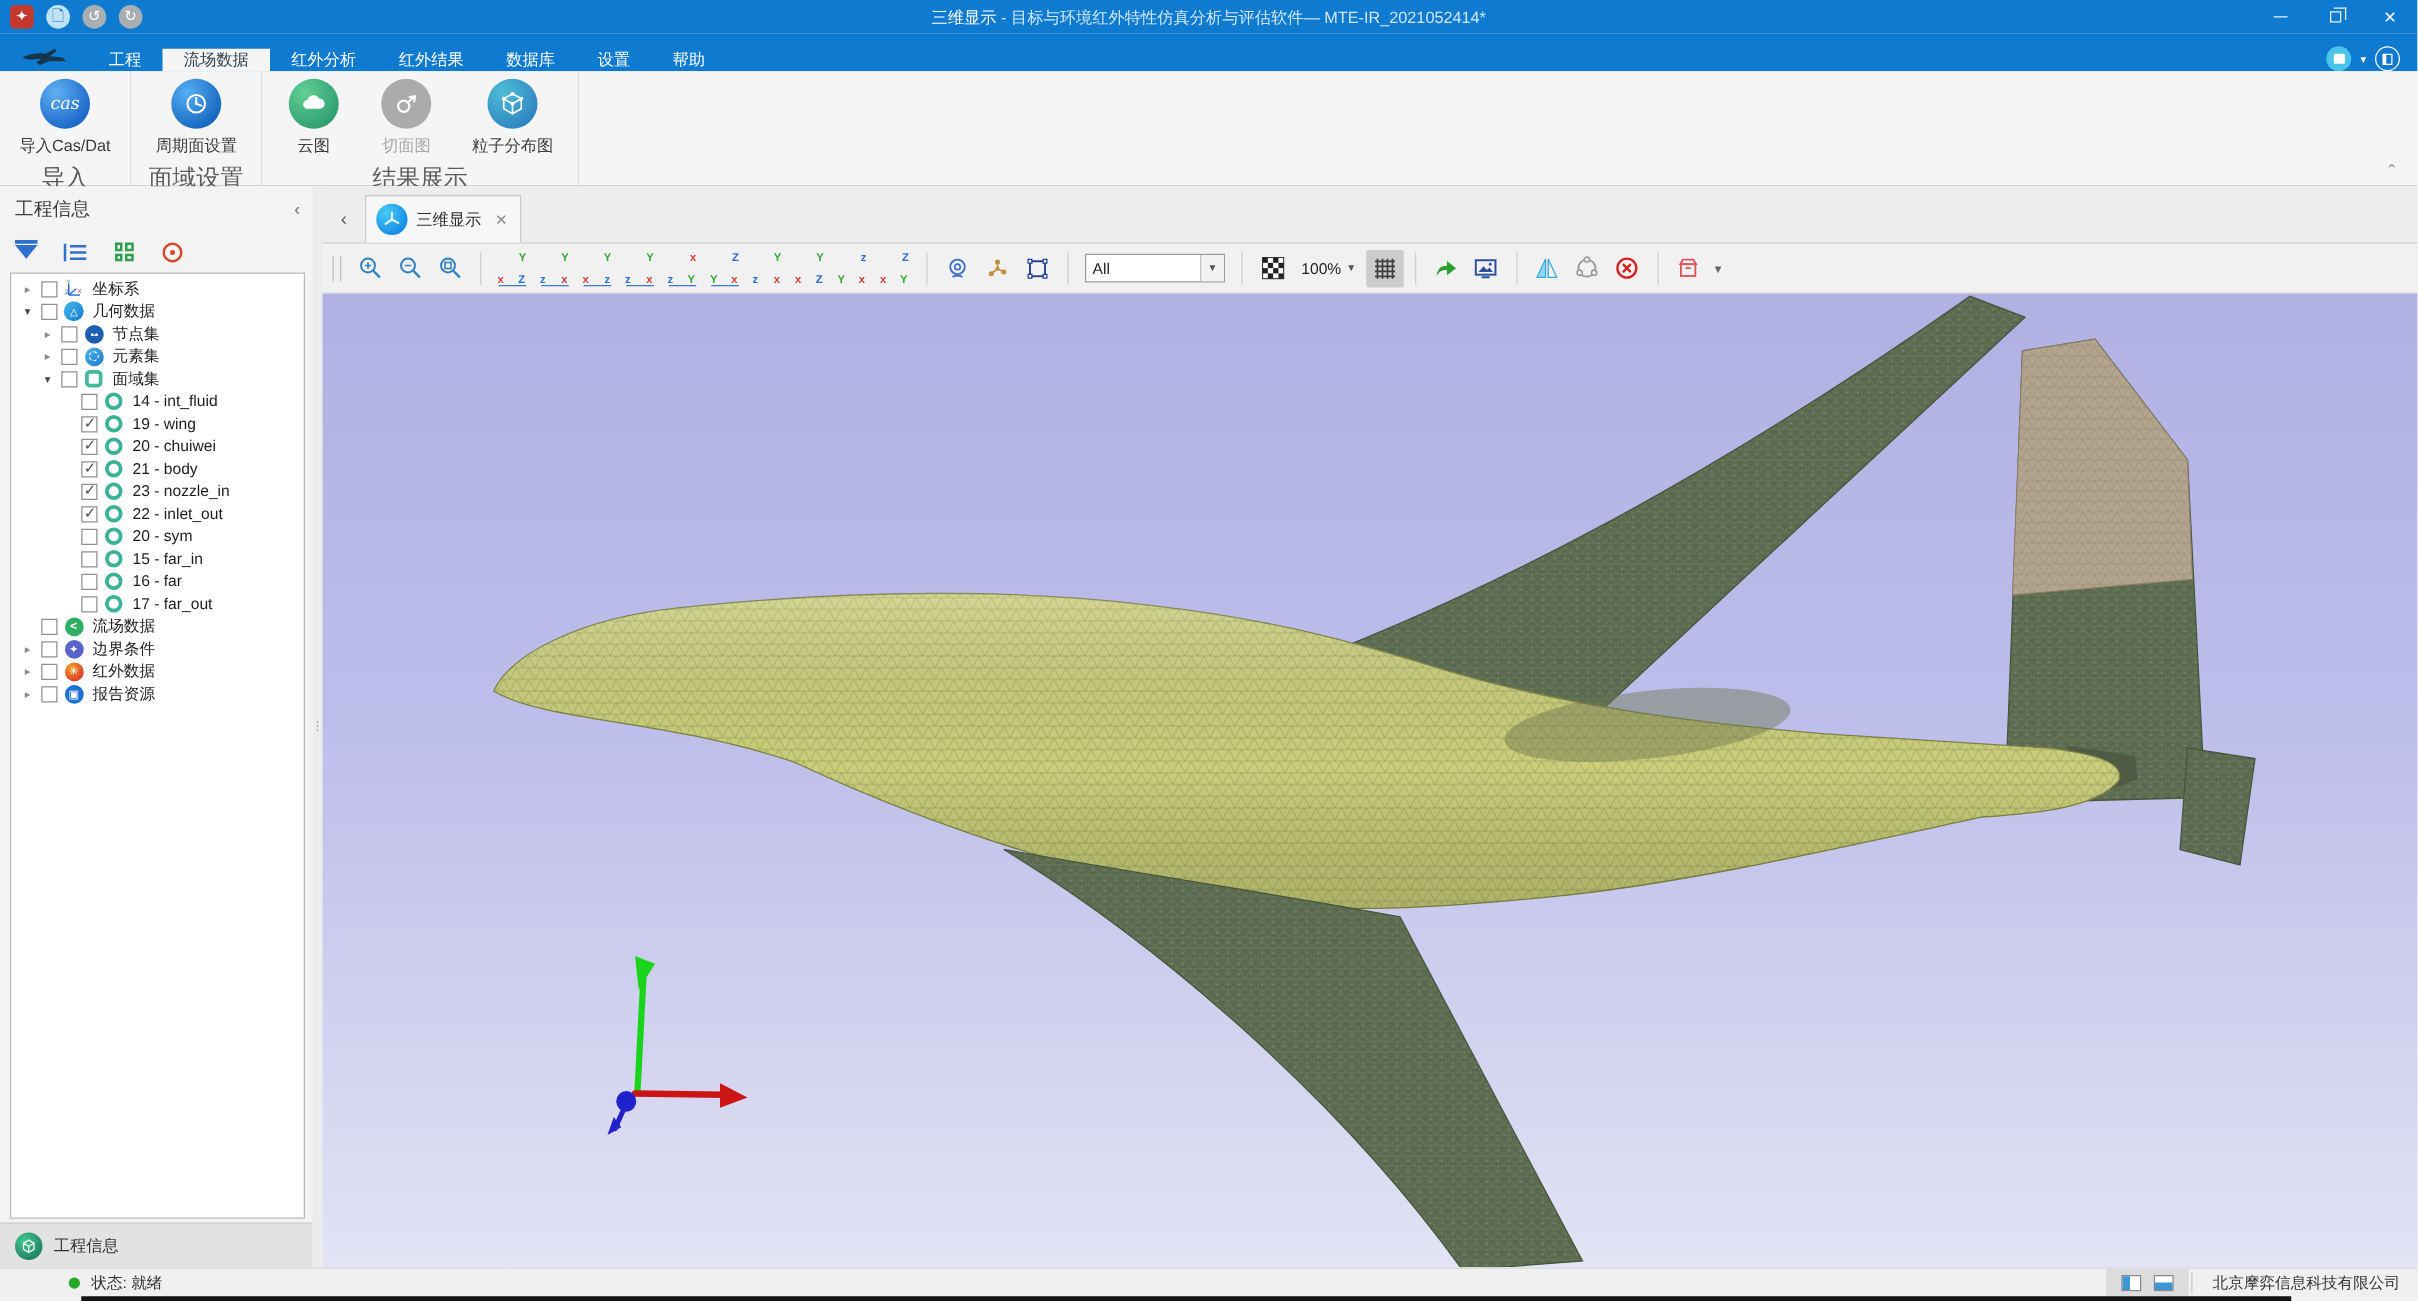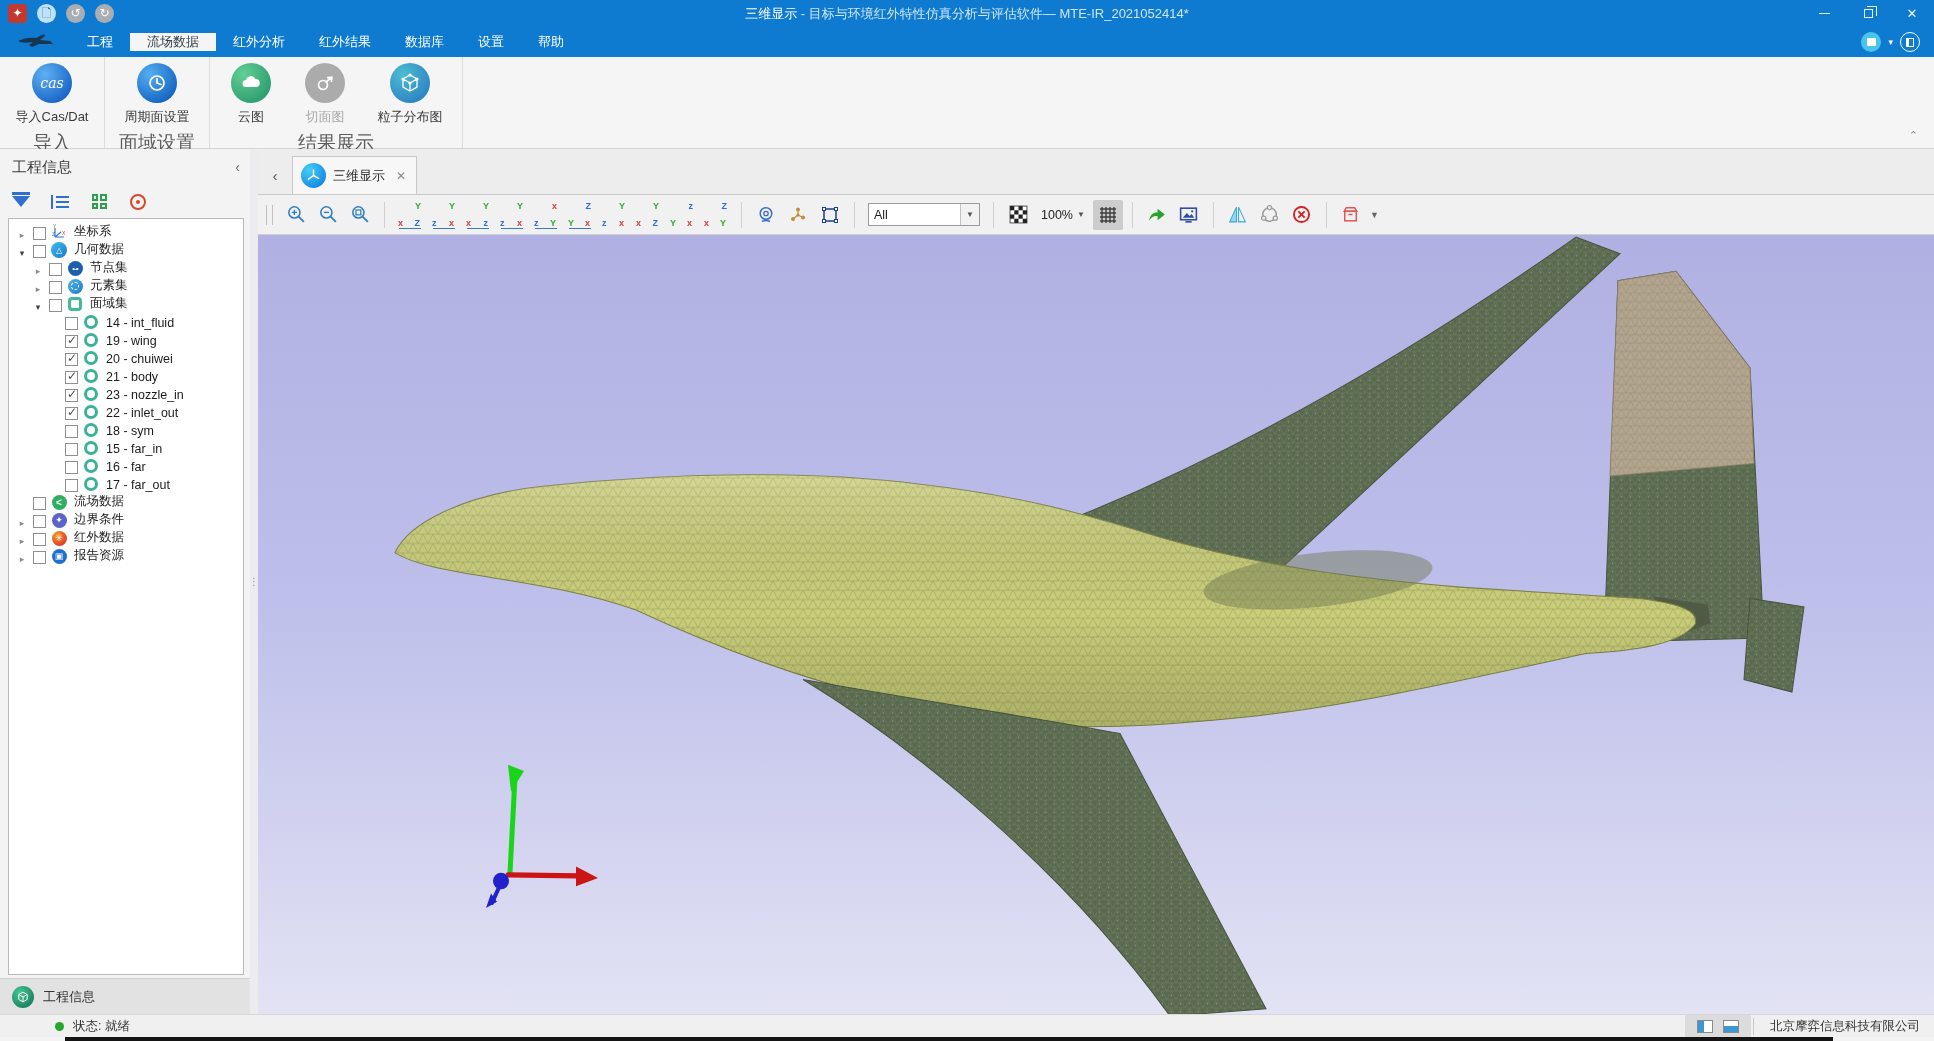--- a/index.html
+++ b/index.html
@@ -17,21 +17,21 @@
   .titletext { position:absolute; left:0; right:0; text-align:center; font-size:13px; pointer-events:none; }
   .titletext .t1 { color:#ffffff; }
   .titletext .t2 { color:#cfe6f8; }
   .wincontrols { margin-left:auto; display:flex; height:27px; }
   .winbtn { width:44px; height:27px; display:flex; align-items:center; justify-content:center; color:#eaf4fc; font-size:13px; }
   .ic-min { width:11px; height:1px; background:#eaf4fc; display:inline-block; }
   .ic-max { width:9px; height:9px; border:1px solid #eaf4fc; position:relative; display:inline-block; }
   .ic-max::after { content:""; position:absolute; left:2px; top:-4px; width:9px; height:9px; border:1px solid #eaf4fc; border-left:none; border-bottom:none; }
 
   
-  .menubar { position:absolute; top:27px; left:0; right:0; height:30px; background:#0f7bd0; display:flex; align-items:center; }
+  .menubar { position:absolute; top:27px; left:0; right:0; height:30px; background:#0f7bd0; display:flex; align-items:flex-end; }
   .logo { width:70px; display:flex; align-items:center; justify-content:center; }
   .menuitem { padding:0 17px; display:flex; align-items:center; color:#ffffff; font-size:13px; }
   .menuitem.active { background:#f5f5f5; color:#32434f; }
   .menuright { margin-left:auto; display:flex; align-items:center; gap:7px; padding-right:14px; }
   .mrbtn1 { width:20px; height:20px; border-radius:50%; background:#49c4ea; display:flex; align-items:center; justify-content:center; }
   .mrbtn1 span { width:9px; height:8px; background:#fff; border-radius:1px; display:block; }
   .mrcaret { color:#fff; font-size:9px; }
   .mrbtn2 { width:20px; height:20px; border-radius:50%; border:1.5px solid #fff; display:flex; align-items:center; justify-content:center; }
   .mrbtn2 span { width:8px; height:9px; border:1px solid #fff; border-left:3px solid #fff; display:block; }
 
@@ -65,21 +65,21 @@
   .funnel { width:0; height:0; border-left:9px solid transparent; border-right:9px solid transparent; border-top:11px solid #2f6fce; position:relative; }
   .funnel::before { content:""; position:absolute; left:-9px; top:-15px; width:18px; height:3px; background:#2f6fce; }
   .listicon { width:18px; height:14px; border-left:2px solid #2f6fce; position:relative; }
   .listicon::before { content:""; position:absolute; left:3px; top:1px; width:13px; height:2px; background:#2f6fce; box-shadow:0 5px 0 #2f6fce, 0 10px 0 #2f6fce; }
   .gridicon { width:15px; height:15px; display:grid; grid-template-columns:1fr 1fr; gap:2px; }
   .gridicon span { border:2px solid #2e9e4f; }
   .targeticon { width:16px; height:16px; border:2px solid #d8472b; border-radius:50%; position:relative; }
   .targeticon::after { content:""; position:absolute; left:4px; top:4px; width:4px; height:4px; background:#d8472b; border-radius:50%; }
 
   .treebox { flex:1; margin:0 6px 3px 8px; background:#fff; border:1px solid #b9b9b9; overflow:hidden; padding-top:3px; }
-  .trow { height:18px; display:flex; align-items:flex-end; font-size:12.5px; color:#1c1c1c; }
+  .trow { height:18px; display:flex; align-items:center; font-size:12.5px; color:#1c1c1c; }
   .trow.lvl0 { padding-left:6px; } .trow.lvl1 { padding-left:22px; } .trow.lvl2 { padding-left:38px; }
   .exp { width:14px; text-align:center; font-size:9px; color:#8a8a8a; flex:0 0 14px; }
   .exp[data-exp="closed"]::before { content:"\25B8"; }
   .exp[data-exp="open"]::before { content:"\25BE"; color:#444; }
   .cb { width:13px; height:13px; border:1px solid #8f8f8f; background:#fff; margin:0 4px; flex:0 0 13px; position:relative; }
   .cb[data-checked="true"]::after { content:"\2713"; position:absolute; left:1px; top:-3px; font-size:12px; color:#4a4a4a; }
   .ticon { width:18px; height:16px; margin-right:6px; display:flex; align-items:center; justify-content:center; flex:0 0 18px; }
   .circ { border-radius:50%; color:#fff; display:flex; align-items:center; justify-content:center; }
   .ti-geo .circ { width:16px; height:16px; background:linear-gradient(135deg,#41bdec,#1a77d2); font-size:8px; }
   .ti-node .circ { width:15px; height:15px; background:#1d5fae; font-size:8px; letter-spacing:-1px; }
@@ -381,21 +381,21 @@
               <i></i>
             </span>
           <span class="tlabel">22 - inlet_out</span>
         </div>
         <div class="trow lvl2">
           <span class="exp"></span>
           <span class="cb" data-checked="false"></span>
           <span class="ticon ti-ring">
               <i></i>
             </span>
-          <span class="tlabel">18 - sym</span>
+          <span class="tlabel">20 - sym</span>
         </div>
         <div class="trow lvl2">
           <span class="exp"></span>
           <span class="cb" data-checked="false"></span>
           <span class="ticon ti-ring">
               <i></i>
             </span>
           <span class="tlabel">15 - far_in</span>
         </div>
         <div class="trow lvl2">

